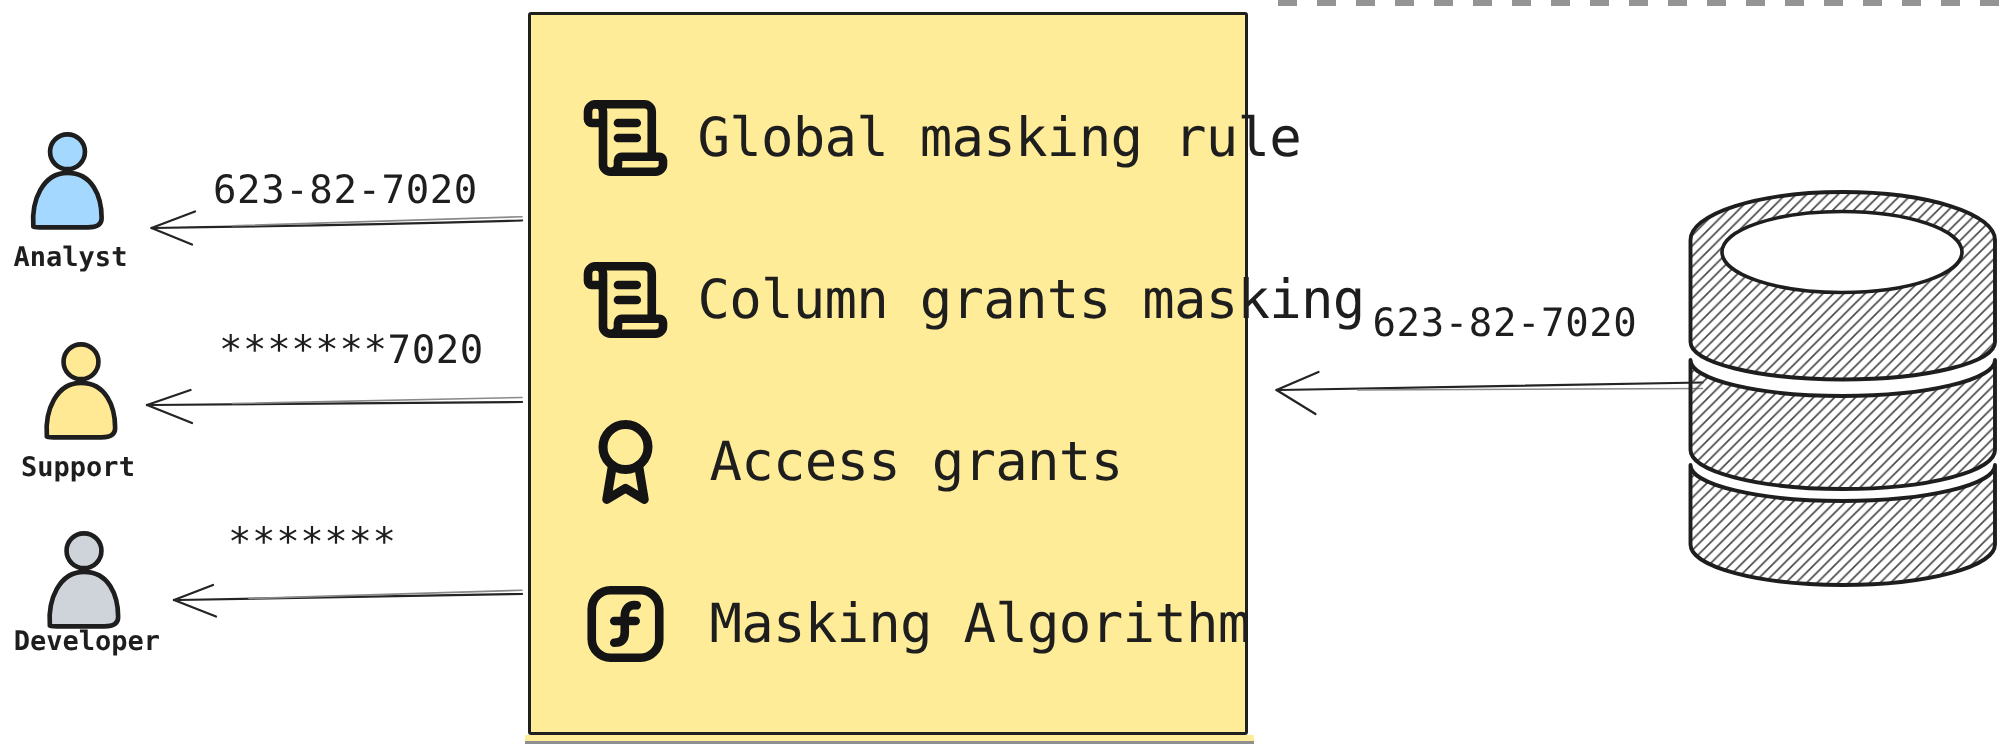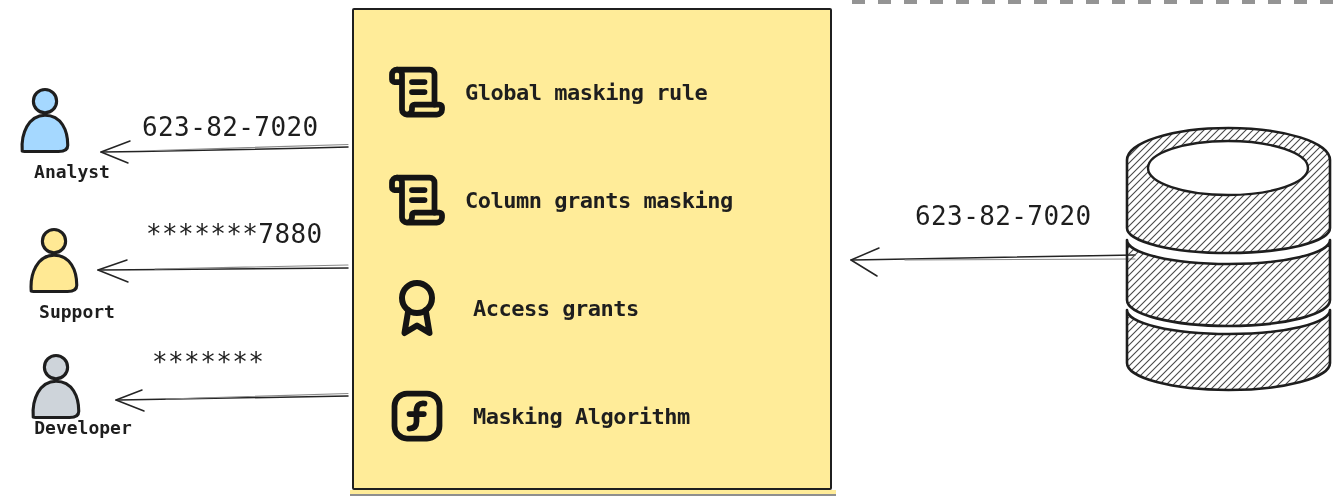--- a/index.html
+++ b/index.html
@@ -4,37 +4,37 @@
 <style>
   html,body{margin:0;padding:0;background:#e9e9e9;}
   .canvas{
     position:relative; width:1340px; height:504px; background:#ffffff;
     font-family:"DejaVu Sans Mono","Liberation Mono",monospace;
     color:#1e1e1e; overflow:hidden;
   }
   .abs{position:absolute;}
   
   .persona-fig{width:62px;height:70px;}
-  .persona-label{font-size:18px;font-weight:700;text-align:center;white-space:nowrap;line-height:19px;margin-left:25px;}
+  .persona-label{font-size:18px;font-weight:700;text-align:center;white-space:nowrap;line-height:19px;}
   
   .value-label{font-size:26px;font-weight:400;letter-spacing:.4px;line-height:26px;white-space:nowrap;}
   
   .panel{
     left:352px; top:8px; width:480px; height:482px;
     border:2.5px solid #1f1f1f; box-sizing:border-box;
     padding:50px 0 0 31px; border-radius:2px;
   }
   .panel-underline{
     left:350px; top:490px; width:486px; height:6px;
     border-bottom:2.5px solid #8f8f8f; box-sizing:border-box;
   }
   .panel-item{display:flex;align-items:center;height:64px;margin-bottom:44px;}
   .panel-item .icon-box{width:64px;height:64px;display:flex;align-items:center;justify-content:center;flex:0 0 64px;}
   .panel-item .icon-box svg{width:60px;height:60px;}
-  .panel-item-label{margin-left:16px;font-size:22px;font-weight:700;white-space:nowrap;letter-spacing:-.5px;}
+  .panel-item-label{margin-left:16px;font-size:36px;font-weight:400;white-space:nowrap;letter-spacing:-.5px;}
   .panel-item.indent .panel-item-label{margin-left:24px;}
   
   .top-artifact{
     left:852px; top:0; width:488px; height:4px;
     background:repeating-linear-gradient(90deg, rgba(60,60,60,.55) 0 13px, rgba(60,60,60,0) 13px 26px);
   }
   svg{display:block;}
 </style>
 </head>
 <body>
@@ -55,21 +55,21 @@
   </svg>
   <div class="abs persona-label" style="left:10px;top:302px;width:84px">Support</div>
 
   <svg class="abs persona-fig" style="left:25px;top:353px" viewBox="0 0 64 72">
     <circle cx="32" cy="14.5" r="12" fill="#ced4da" stroke="#1e1e1e" stroke-width="3.2"></circle>
     <path d="M8.5 66 C 7 48 15 29 32 29 C 49 29 55.5 45 55.5 60 C 55.5 65 52 66.5 46 66.5 L 13 66.5 C 10 66.5 8.8 66.4 8.5 66 Z" fill="#ced4da" stroke="#1e1e1e" stroke-width="3.2" stroke-linejoin="round"></path>
   </svg>
   <div class="abs persona-label" style="left:9px;top:418px;width:98px">Developer</div>
 
   <div class="abs value-label" style="left:142px;top:114px">623-82-7020</div>
-  <div class="abs value-label" style="left:146px;top:221px">*******7880</div>
+  <div class="abs value-label" style="left:146px;top:221px">*******7020</div>
   <div class="abs value-label" style="left:152px;top:349px">*******</div>
 
   <svg class="abs" style="left:95px;top:134px" width="255" height="34" viewBox="0 0 255 34" fill="none" stroke="#242424" stroke-width="1.5" stroke-linecap="round">
     <path d="M253 13 Q 120 16.5 8 18"></path>
     <path d="M253 10.5 L 60 16.5" stroke="#8a8a8a" stroke-width="1.1"></path>
     <path d="M6 18 L 35 7"></path>
     <path d="M6 18 L 33 29"></path>
   </svg>
   <svg class="abs" style="left:93px;top:252px" width="257" height="36" viewBox="0 0 257 36" fill="none" stroke="#242424" stroke-width="1.5" stroke-linecap="round">
     <path d="M255 16 Q 130 17 8 18"></path>

